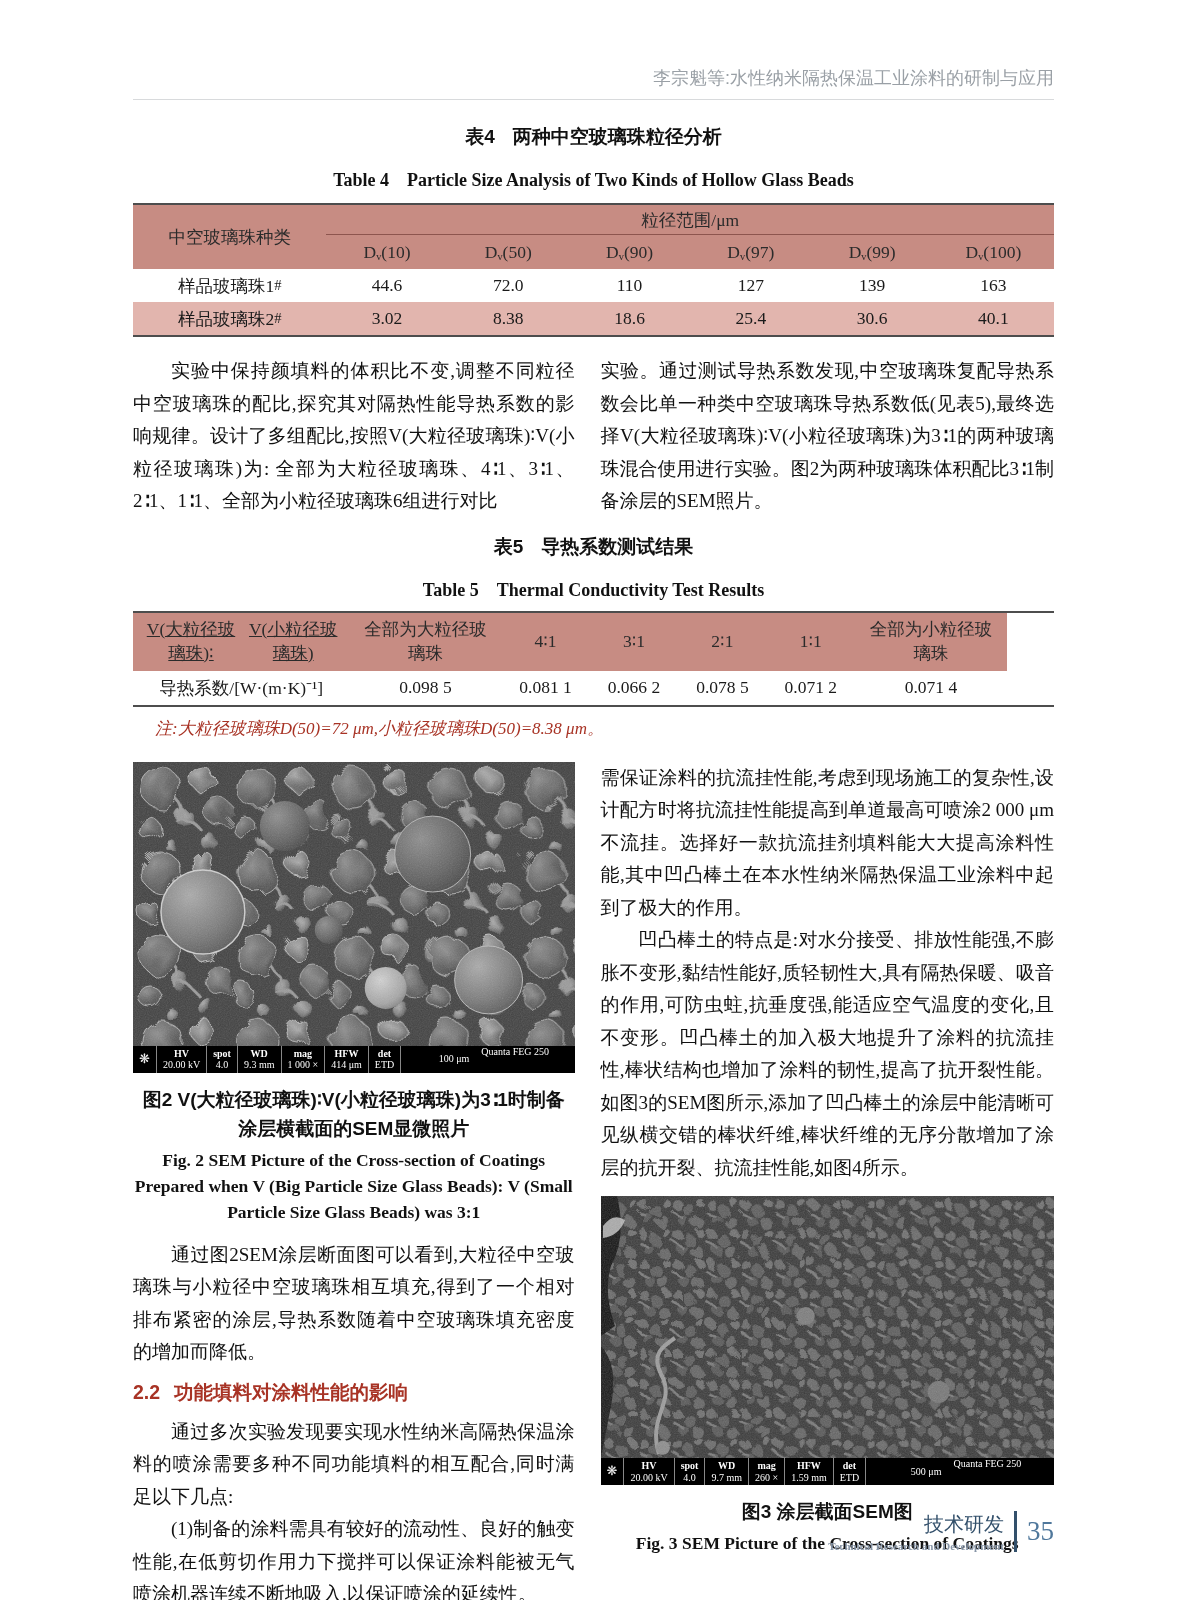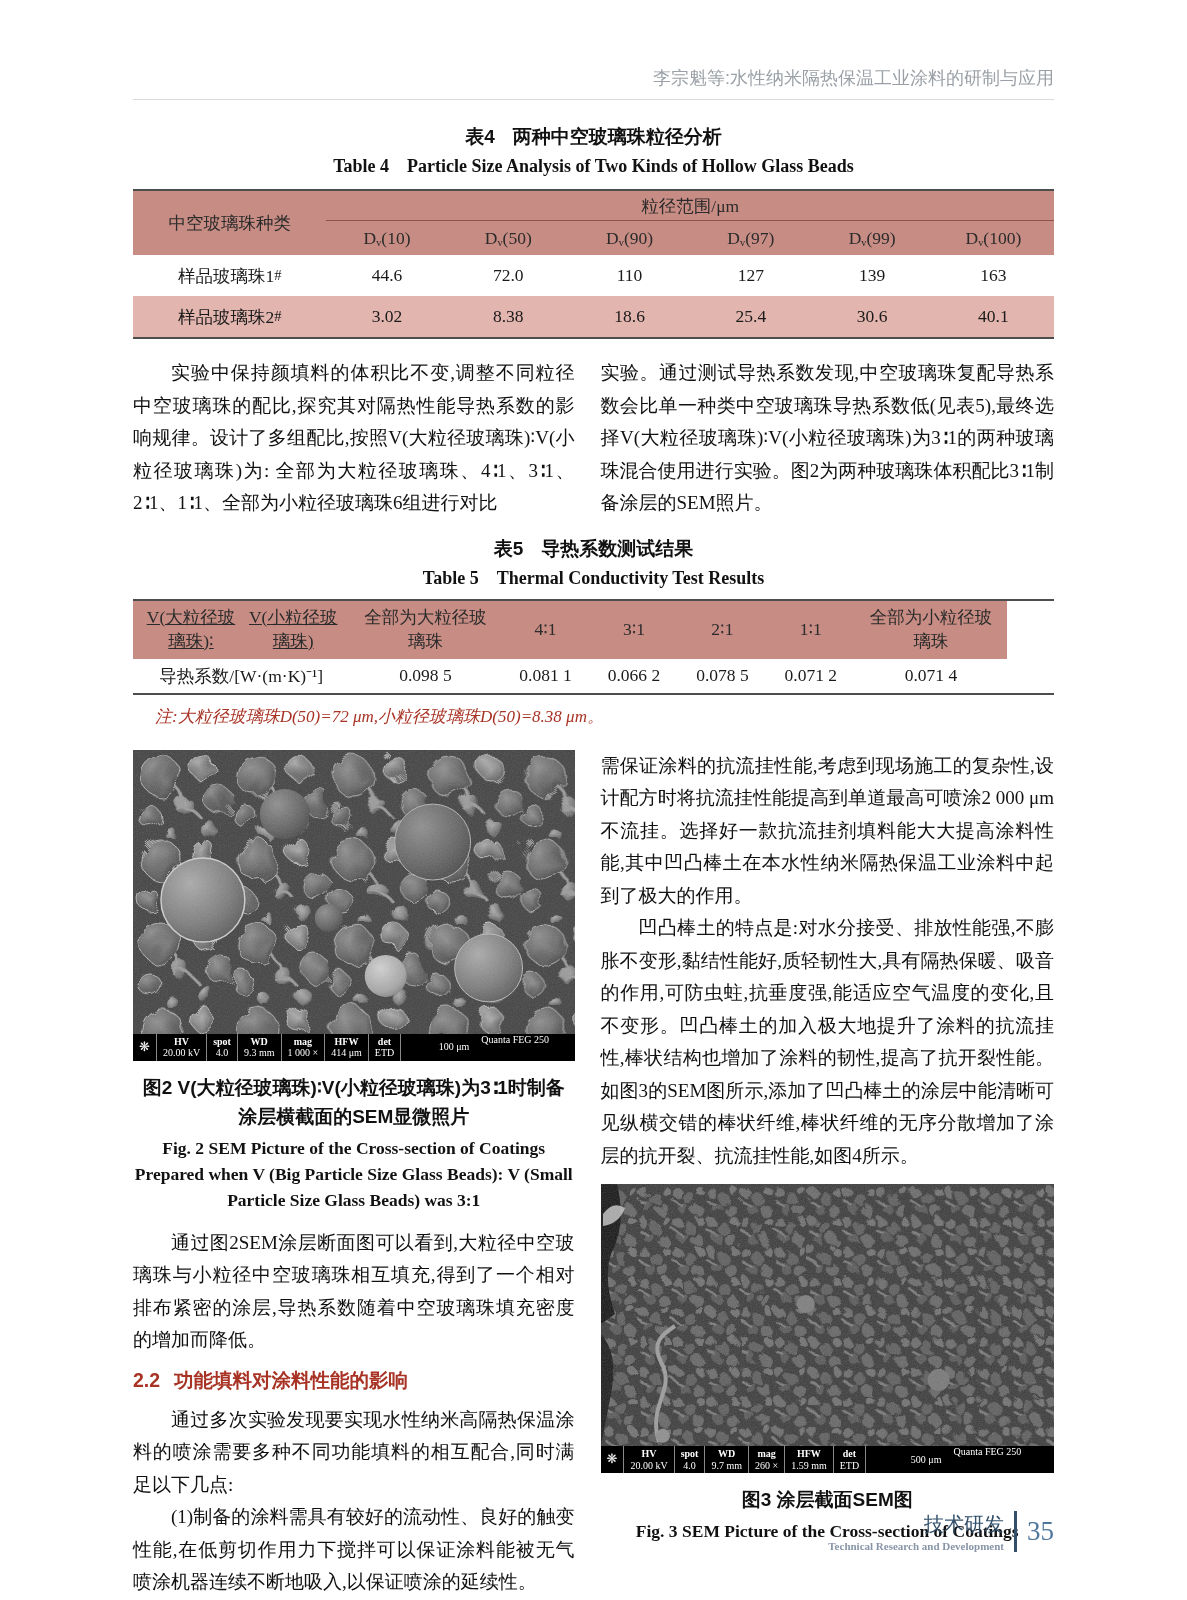--- a/index.html
+++ b/index.html
@@ -24,36 +24,36 @@
     border-bottom:1px solid #d8dadc;
   }
 
   
   .tcap-zh {
     margin-top:24px; text-align:center;
     font-family:"Liberation Sans", sans-serif;
     font-weight:bold; font-size:19px; color:#111;
   }
   .tcap-en {
-    margin-top:6px; text-align:center;
+    margin-top:20px; text-align:center;
     font-family:"Liberation Serif", serif;
     font-weight:bold; font-size:18px; color:#111;
   }
   .tcap-zh .gap, .tcap-en .gap { display:inline-block; width:18px; }
 
   
   .tbl { margin-top:12px; border-top:2px solid #4d4d4d; border-bottom:2px solid #4d4d4d; font-size:17.5px; }
   .t4 { display:grid; grid-template-columns:21% repeat(6, 1fr); }
   .t5 { display:grid; grid-template-columns:23.5% 16.5% 9.6% 9.6% 9.6% 9.6% 16.5%; }
   .cell { display:flex; align-items:center; justify-content:center; text-align:center; }
   .hdr  { background:#c78c83; color:#2b2b2b; }
   .rowspan2 { grid-row:1 / 3; grid-column:1; }
   .spancols { grid-column:2 / 8; border-bottom:1px solid #8d554e; height:30px; }
   .subhdr { height:34px; }
-  .drow { height:41px; background:#fff; }
+  .drow { height:33px; background:#fff; }
   .drow-alt { background:#e2b5ae; }
   .t5 .hdr2 { height:58px; line-height:1.35; padding:2px 6px; }
   .t5 .drow { height:34px; }
   .col1-2line { flex-direction:row; line-height:1.35;text-decoration:underline; }
 
   .note {
     margin-top:10px; padding-left:22px;
     font-style:italic; font-size:17px; color:#a83325;
     font-family:"Liberation Serif", serif;
   }

